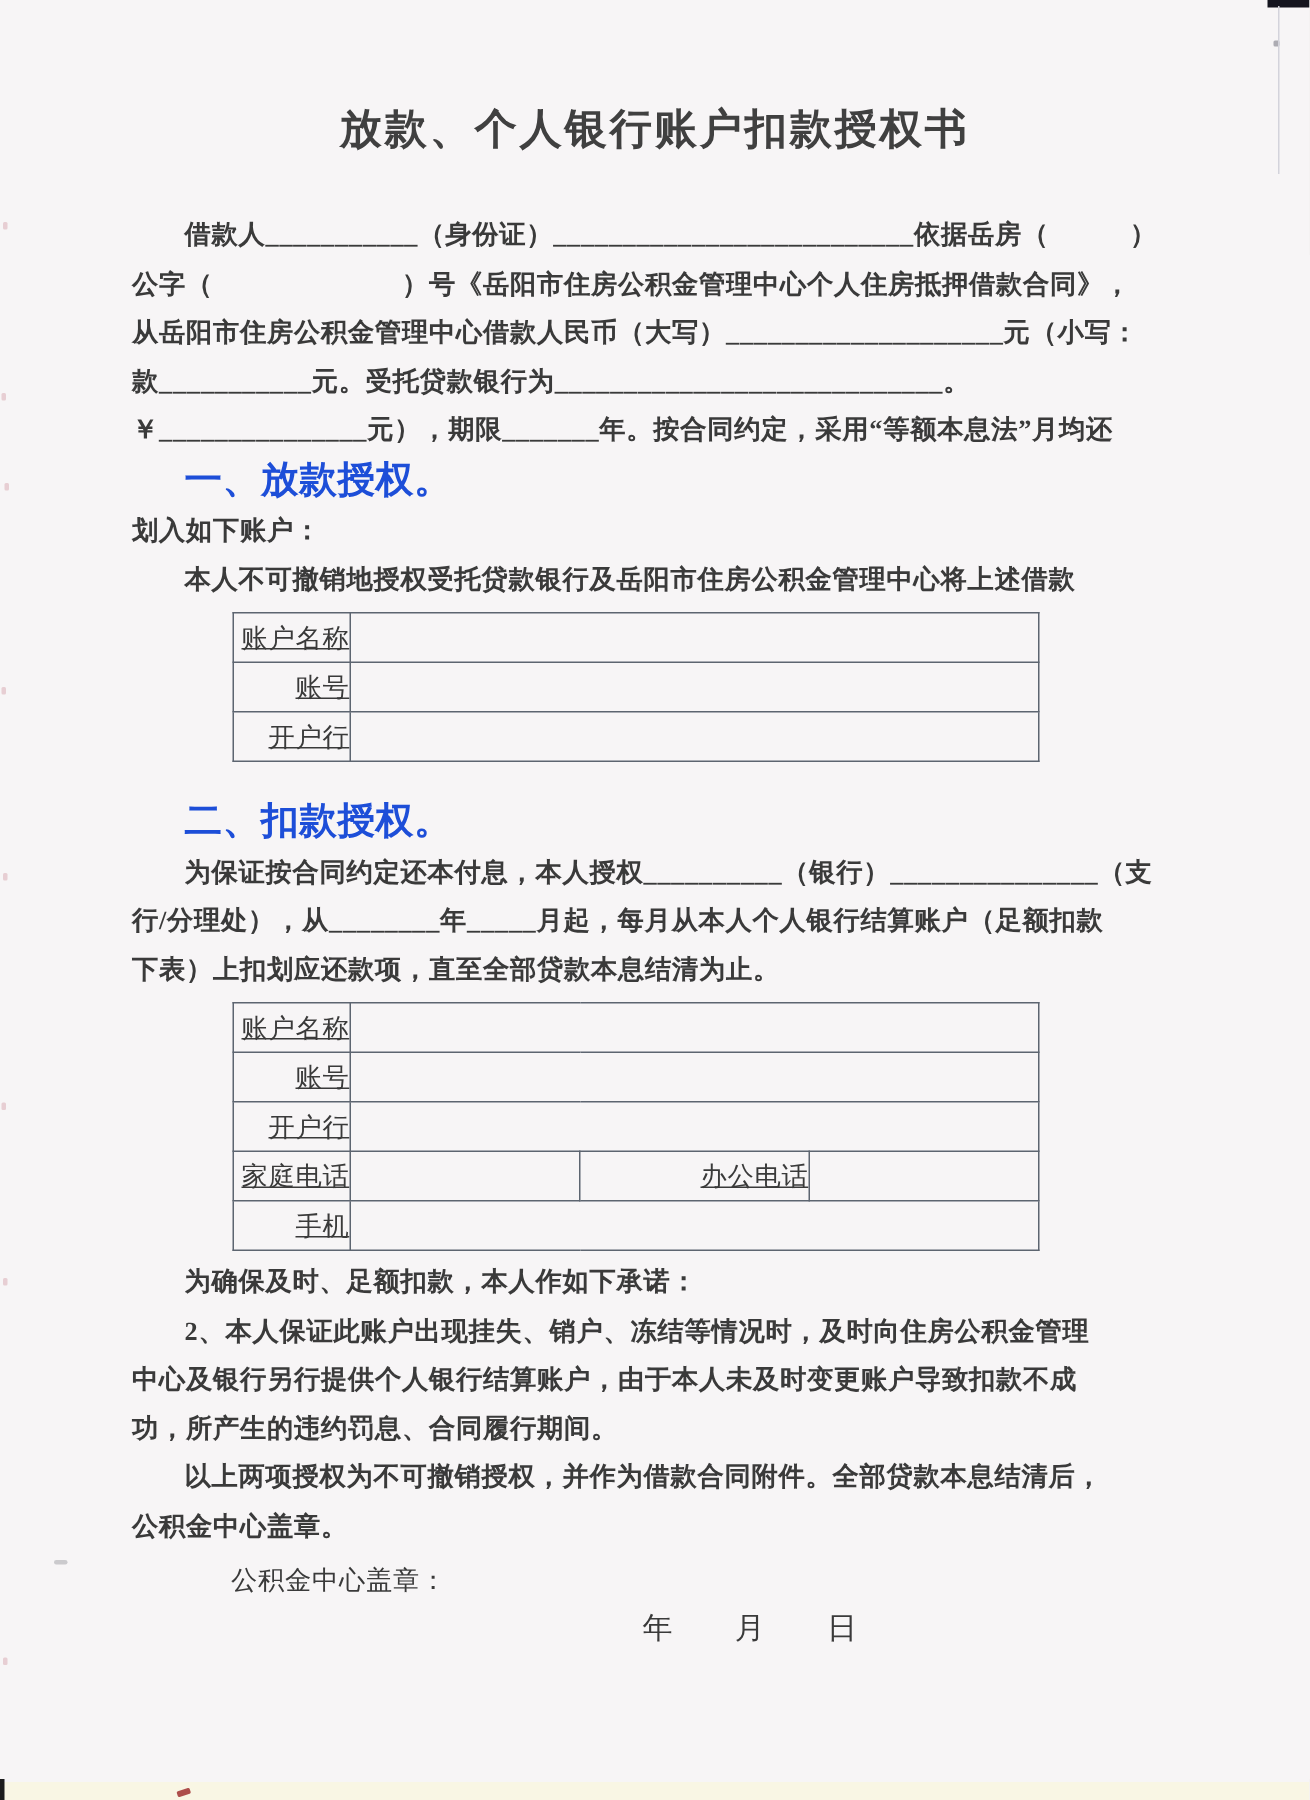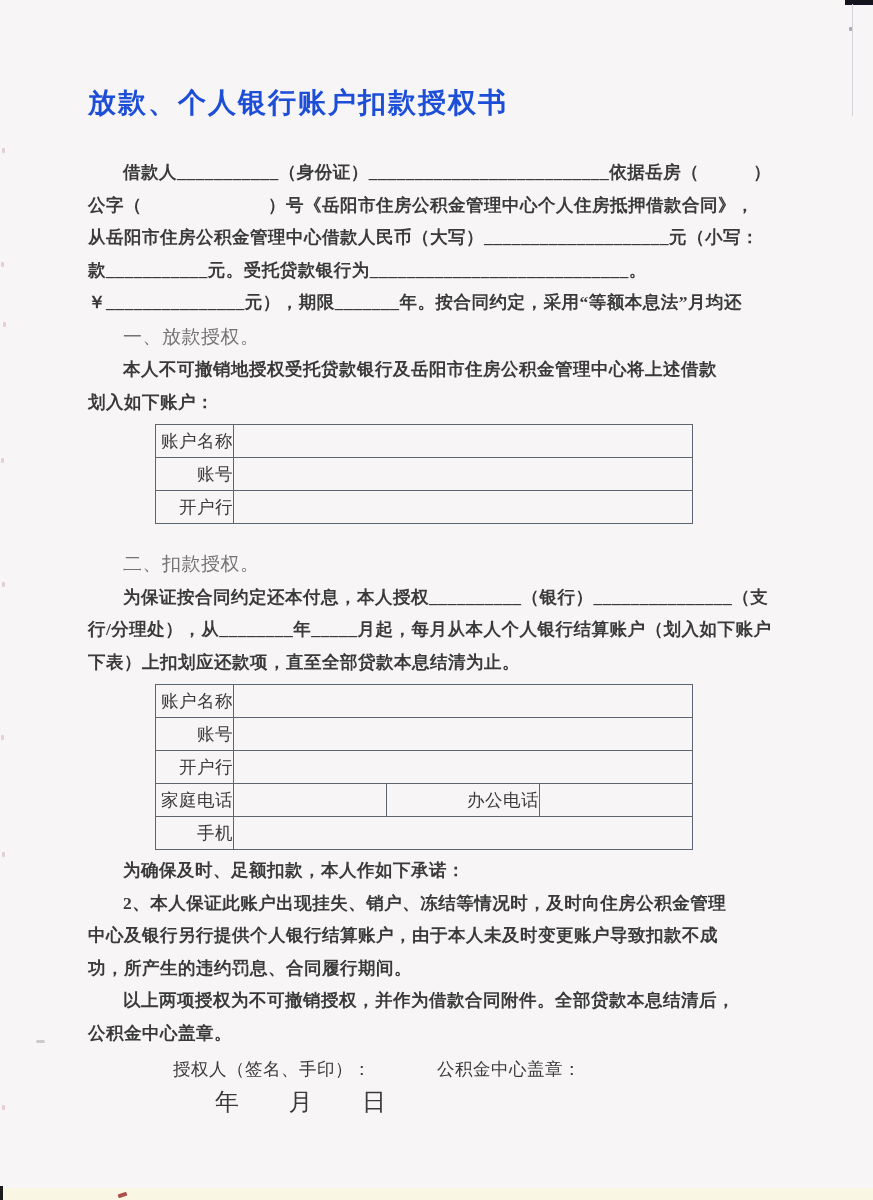--- a/index.html
+++ b/index.html
@@ -9,54 +9,55 @@
     font-family:"Liberation Serif","DejaVu Serif",serif;
   }
   .page{
     position:relative;width:873px;height:1200px;overflow:hidden;
     background:#f7f5f6;color:#3a3a3a;
   }
   .content{
     position:absolute;left:88px;top:0;width:697px;padding-top:70px;
   }
   .title{
-    margin:16px 0 36px 0;
+    margin:0 0 36px 0;text-align:center;
     font-size:28px;line-height:34px;font-weight:bold;
-    letter-spacing:2px;color:#1d4ed8;
+    letter-spacing:2px;color:#404040;
   }
   .para{font-size:17.5px;line-height:32.5px;letter-spacing:0.5px;font-weight:bold;}
   .line{white-space:pre-wrap;}
   .ind{text-indent:35px;}
   .sec-h{
-    margin:2px 0 0 0;font-size:19px;line-height:32.5px;font-weight:normal;
-    text-indent:35px;color:#737373;letter-spacing:0.5px;
+    margin:2px 0 0 0;font-size:25px;line-height:32.5px;font-weight:bold;
+    text-indent:35px;color:#1d4ed8;letter-spacing:0.5px;
   }
   .sec-h.gap{margin-top:24px;}
   table.form-table{
     border-collapse:collapse;margin:6px 0 0 67px;
-    table-layout:fixed;width:538px;
+    table-layout:fixed;width:538px;text-decoration:underline;
   }
   table.form-table td{
     border:1px solid #5d6570;height:32px;
     font-size:17.5px;letter-spacing:0.5px;color:#3a3a3a;
     padding:0;overflow:hidden;
   }
   td.lbl{width:77px;text-align:right;padding-right:6px;}
   td.lbl2{width:89px;text-align:right;}
   td.val{background:transparent;}
   .commit{margin-top:4px;}
   .sig-row{
     display:flex;margin-top:4px;
     font-size:17.5px;line-height:32.5px;letter-spacing:0.5px;
   }
   .sig-left{margin-left:85px;}
   .sig-right{margin-left:66px;}
   .date-line{
-    margin-left:127px;font-size:24px;line-height:32.5px;letter-spacing:0.5px;
+    margin-left:127px;font-size:20px;line-height:32.5px;letter-spacing:0.5px;
     white-space:pre-wrap;
+    text-align:center;
   }
   
   .artifact{position:absolute;}
   .a-topright-bar{left:845px;top:0;width:28px;height:5px;background:#14141e;}
   .a-topright-speck{left:849px;top:27px;width:4px;height:4px;background:#9a9aa2;opacity:.8;border-radius:1px;}
   .a-right-line{left:852px;top:4px;width:1px;height:112px;background:#d3d3db;}
   .a-left-speck{width:3px;height:5px;background:#d8a8b0;opacity:.5;border-radius:1px;}
   .ls1{left:2px;top:148px;}.ls2{left:1px;top:262px;}.ls3{left:3px;top:322px;}
   .ls4{left:1px;top:458px;}.ls5{left:2px;top:582px;}.ls6{left:1px;top:735px;}
   .ls7{left:2px;top:852px;}.ls8{left:2px;top:1105px;}
@@ -94,22 +95,22 @@
       <div class="line ind">借款人___________（身份证）__________________________依据岳房（　　　）</div>
       <div class="line">公字（　　　　　　　）号《岳阳市住房公积金管理中心个人住房抵押借款合同》，</div>
       <div class="line">从岳阳市住房公积金管理中心借款人民币（大写）____________________元（小写：</div>
       <div class="line">款___________元。受托贷款银行为____________________________。</div>
       <div class="line">￥_______________元），期限_______年。按合同约定，采用“等额本息法”月均还</div>
     </div>
 
     <h2 class="sec-h">一、放款授权。</h2>
 
     <div class="para">
+      <div class="line">划入如下账户：</div>
       <div class="line ind">本人不可撤销地授权受托贷款银行及岳阳市住房公积金管理中心将上述借款</div>
-      <div class="line">划入如下账户：</div>
     </div>
 
     <table class="form-table">
       <tbody>
           <tr>
         <td class="lbl">账户名称</td>
         <td class="val"></td>
       </tr>
       <tr>
         <td class="lbl">账号</td>
@@ -119,21 +120,21 @@
         <td class="lbl">开户行</td>
         <td class="val"></td>
       </tr>
     </tbody>
       </table>
 
     <h2 class="sec-h gap">二、扣款授权。</h2>
 
     <div class="para">
       <div class="line ind">为保证按合同约定还本付息，本人授权__________（银行）_______________（支</div>
-      <div class="line">行/分理处），从________年_____月起，每月从本人个人银行结算账户（划入如下账户</div>
+      <div class="line">行/分理处），从________年_____月起，每月从本人个人银行结算账户（足额扣款</div>
       <div class="line">下表）上扣划应还款项，直至全部贷款本息结清为止。</div>
     </div>
 
     <table class="form-table">
       <tbody>
           <tr>
         <td class="lbl">账户名称</td>
         <td class="val" colspan="3"></td>
       </tr>
       <tr>
@@ -163,20 +164,19 @@
       <div class="line">中心及银行另行提供个人银行结算账户，由于本人未及时变更账户导致扣款不成</div>
       <div class="line">功，所产生的违约罚息、合同履行期间。</div>
     </div>
 
     <div class="para">
       <div class="line ind">以上两项授权为不可撤销授权，并作为借款合同附件。全部贷款本息结清后，</div>
       <div class="line">公积金中心盖章。</div>
     </div>
 
     <div class="sig-row">
-      <span class="sig-left">授权人（签名、手印）：</span>
       <span class="sig-right">公积金中心盖章：</span>
     </div>
 
     <div class="date-line">年　　月　　日</div>
 
   </div>
 </div>
 
 </body></html>

